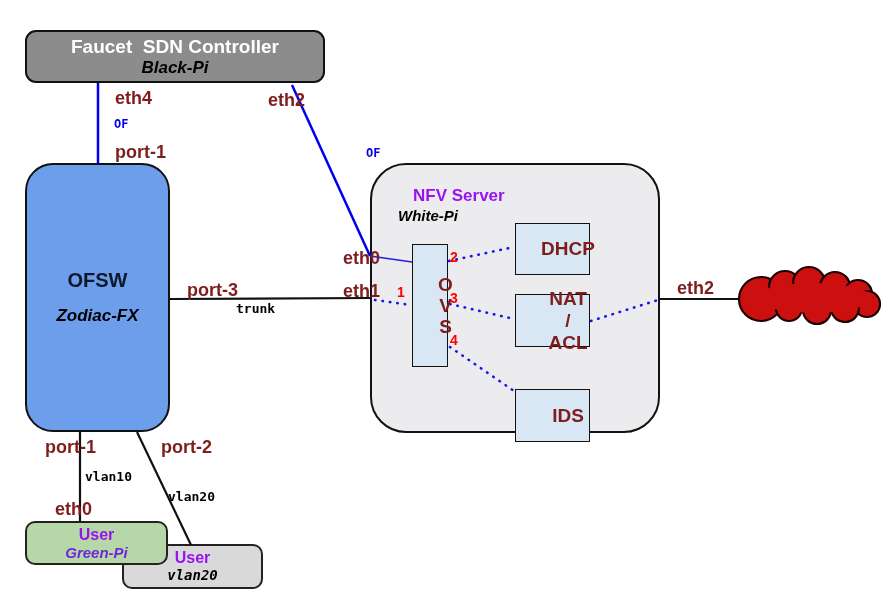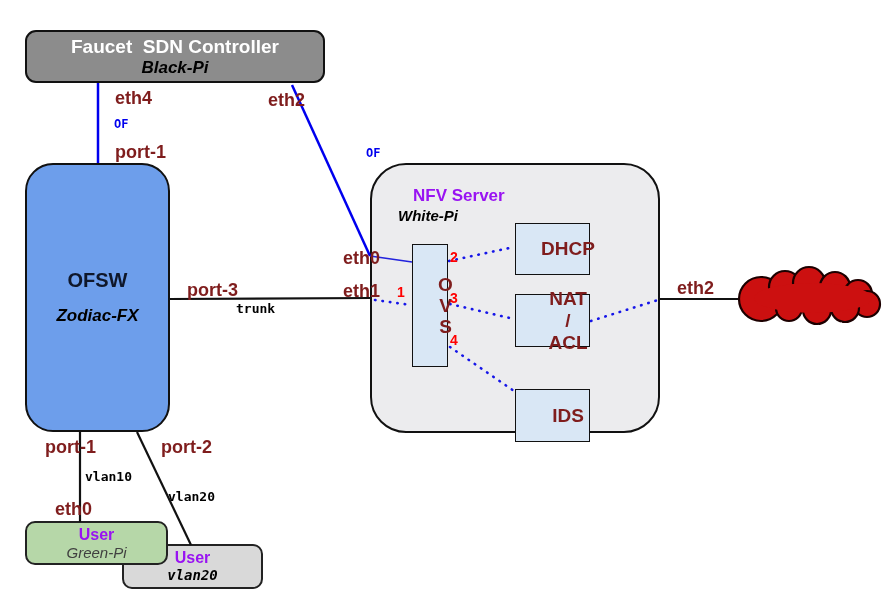--- a/index.html
+++ b/index.html
@@ -26,21 +26,21 @@
        font-size:19px;color:#7f1d1d;padding-left:31px;}
   #ovs{left:412px;top:244px;width:36px;height:123px;line-height:21px;}
   #dhcp{left:515px;top:223px;width:75px;height:52px;}
   #nat{left:515px;top:294px;width:75px;height:53px;line-height:22px;}
   #ids{left:515px;top:389px;width:75px;height:53px;}
   #user-green{left:25px;top:521px;width:143px;height:44px;background:#b6d7a8;
               border:2px solid #222;border-radius:10px;z-index:4;}
   #user-gray{left:122px;top:544px;width:141px;height:45px;background:#d9d9d9;
              border:2px solid #222;border-radius:10px;z-index:3;}
   .u-t1{color:#9913f2;font-weight:bold;font-size:16px;line-height:18px;}
-  .u-t2{color:#404040;font-weight:normal;font-style:italic;font-size:15px;line-height:17px;text-align:right;}
+  .u-t2{color:#6d28d9;font-weight:bold;font-style:italic;font-size:15px;line-height:17px;text-align:right;}
   .u-t2m{color:#000;font-weight:bold;font-style:italic;font-size:14px;line-height:17px;
          font-family:"DejaVu Sans Mono",monospace;}
   
   .lbl{position:absolute;z-index:7;white-space:nowrap;}
   .red{color:#7f1d1d;font-weight:bold;font-size:18px;padding-left:15px;}
   .num{color:#ff0000;font-weight:bold;font-size:14px;}
   .mono{color:#000;font-weight:bold;font-size:13px;font-family:"DejaVu Sans Mono",monospace;}
   .ofb{color:#0000ee;font-weight:bold;font-size:12px;font-family:"DejaVu Sans Mono",monospace;margin-left:39px;}
   #internet-label{left:762px;top:287px;width:100px;text-align:center;color:#fff;
                   font-size:17px;font-weight:normal;font-family:"DejaVu Sans",sans-serif;margin-top:32px;}

